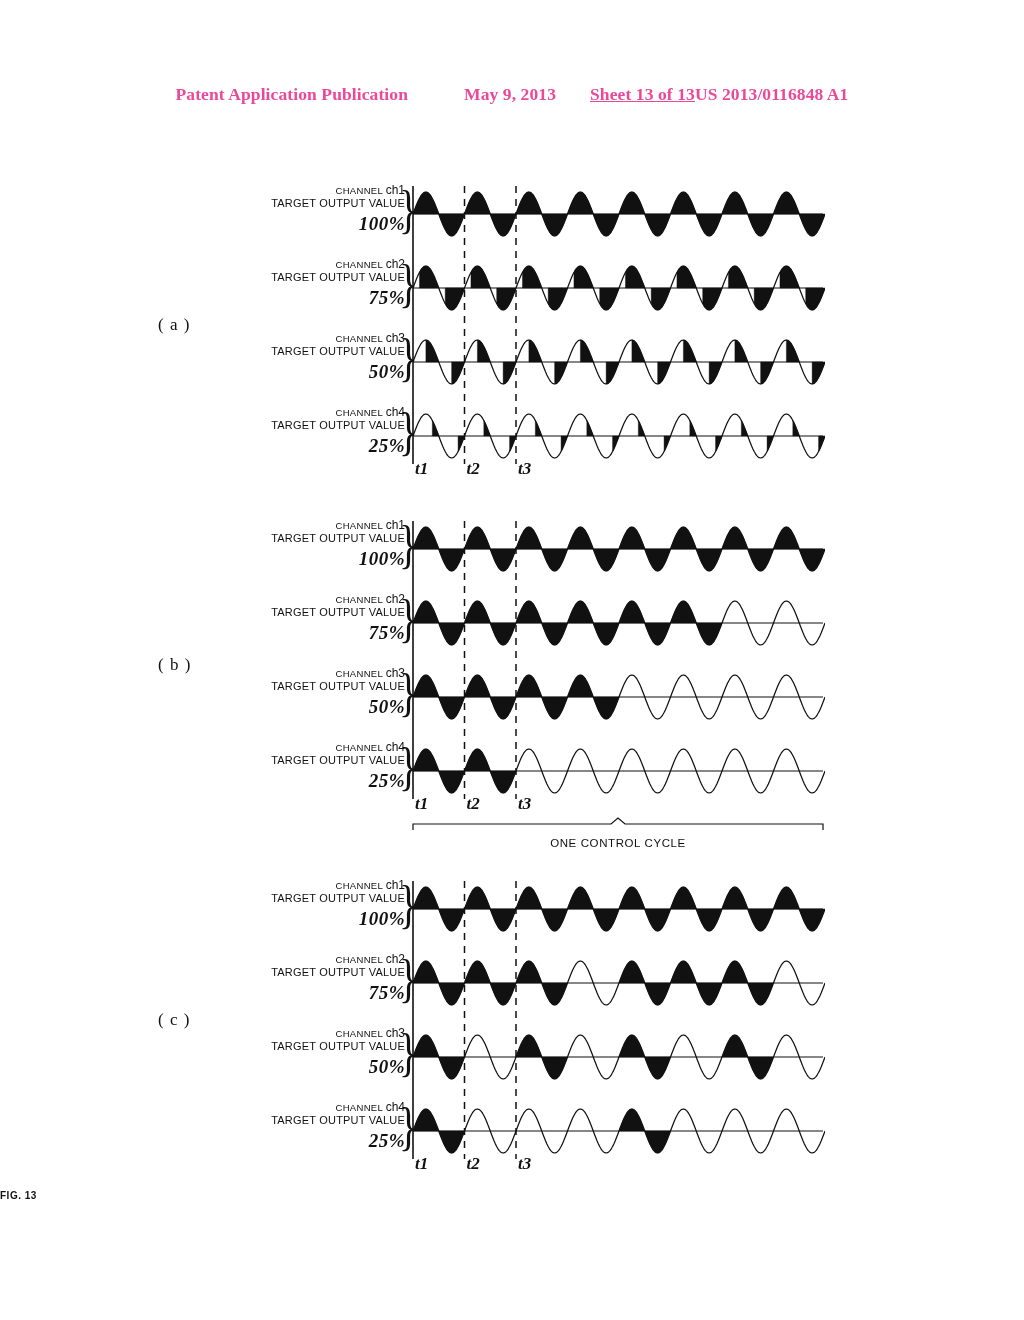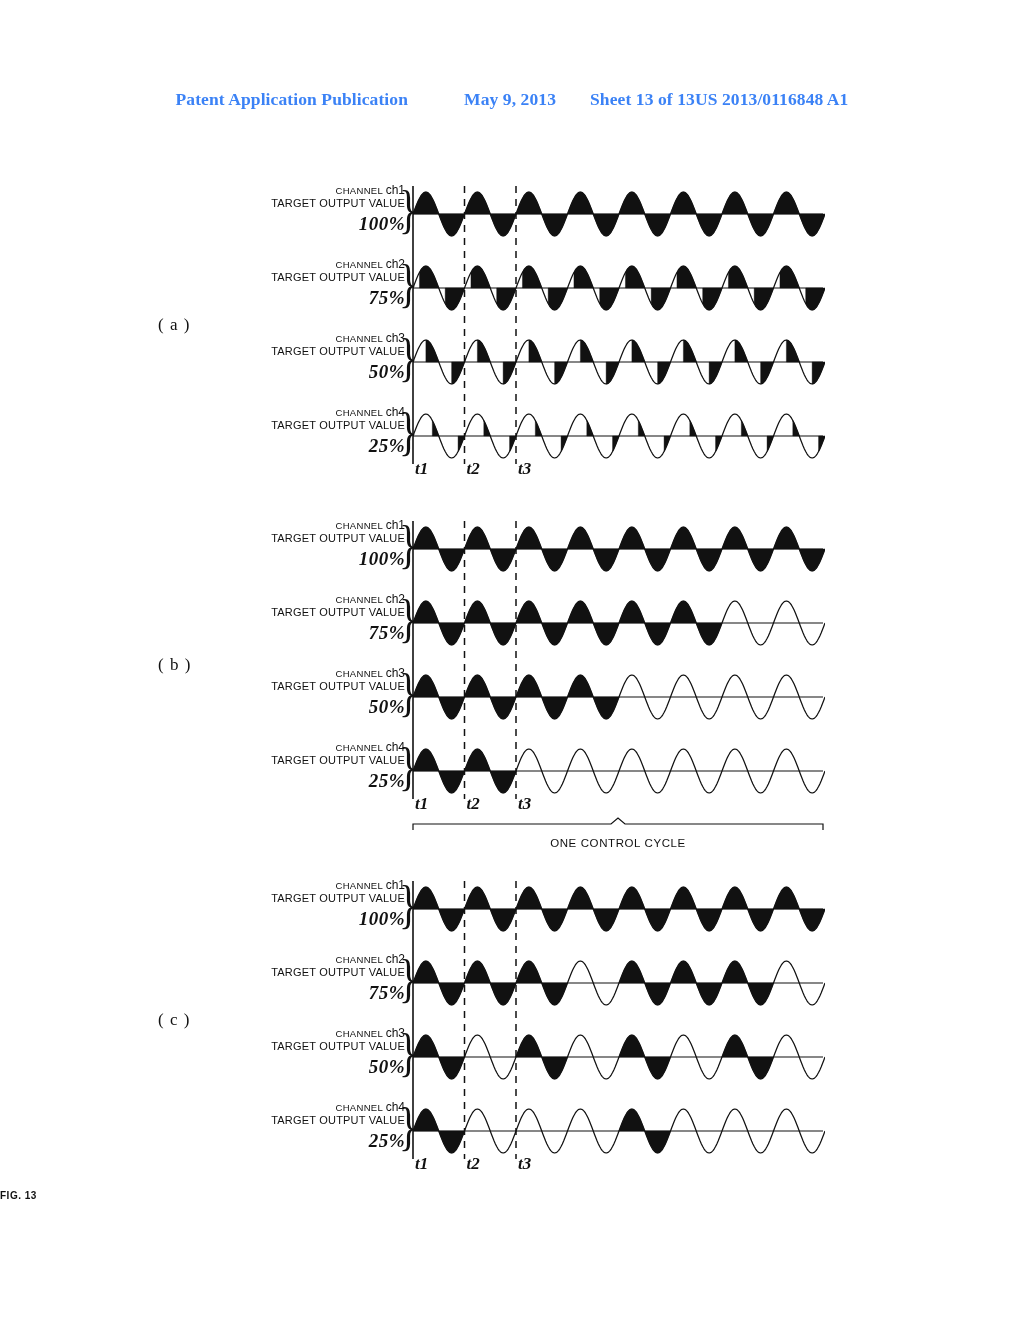--- a/index.html
+++ b/index.html
@@ -17,32 +17,32 @@
     overflow: hidden;
   }
 
   
   .pub-header {
     position: absolute;
     left: 0; right: 0;
     top: 84px;
     height: 26px;
     display: flex;
-    align-items: flex-end;
+    align-items: flex-start;
     justify-content: center;
     font-family: "Liberation Serif", serif;
     font-weight: bold;
     font-size: 17.5px;
     letter-spacing: 0.1px;
-    color: #3b82f6;
+    color: #ec4899;
     white-space: nowrap;
   }
   .pub-header .h-title { }
   .pub-header .h-date  { margin-left: 56px; }
-  .pub-header .h-sheet { margin-left: 34px; }
+  .pub-header .h-sheet { margin-left: 34px; text-decoration: underline; }
   .pub-header .h-num   { }
 
   
   .figure {
     position: absolute;
     left: 0; right: 0;
     top: 150px;
     bottom: 0;
   }
 

